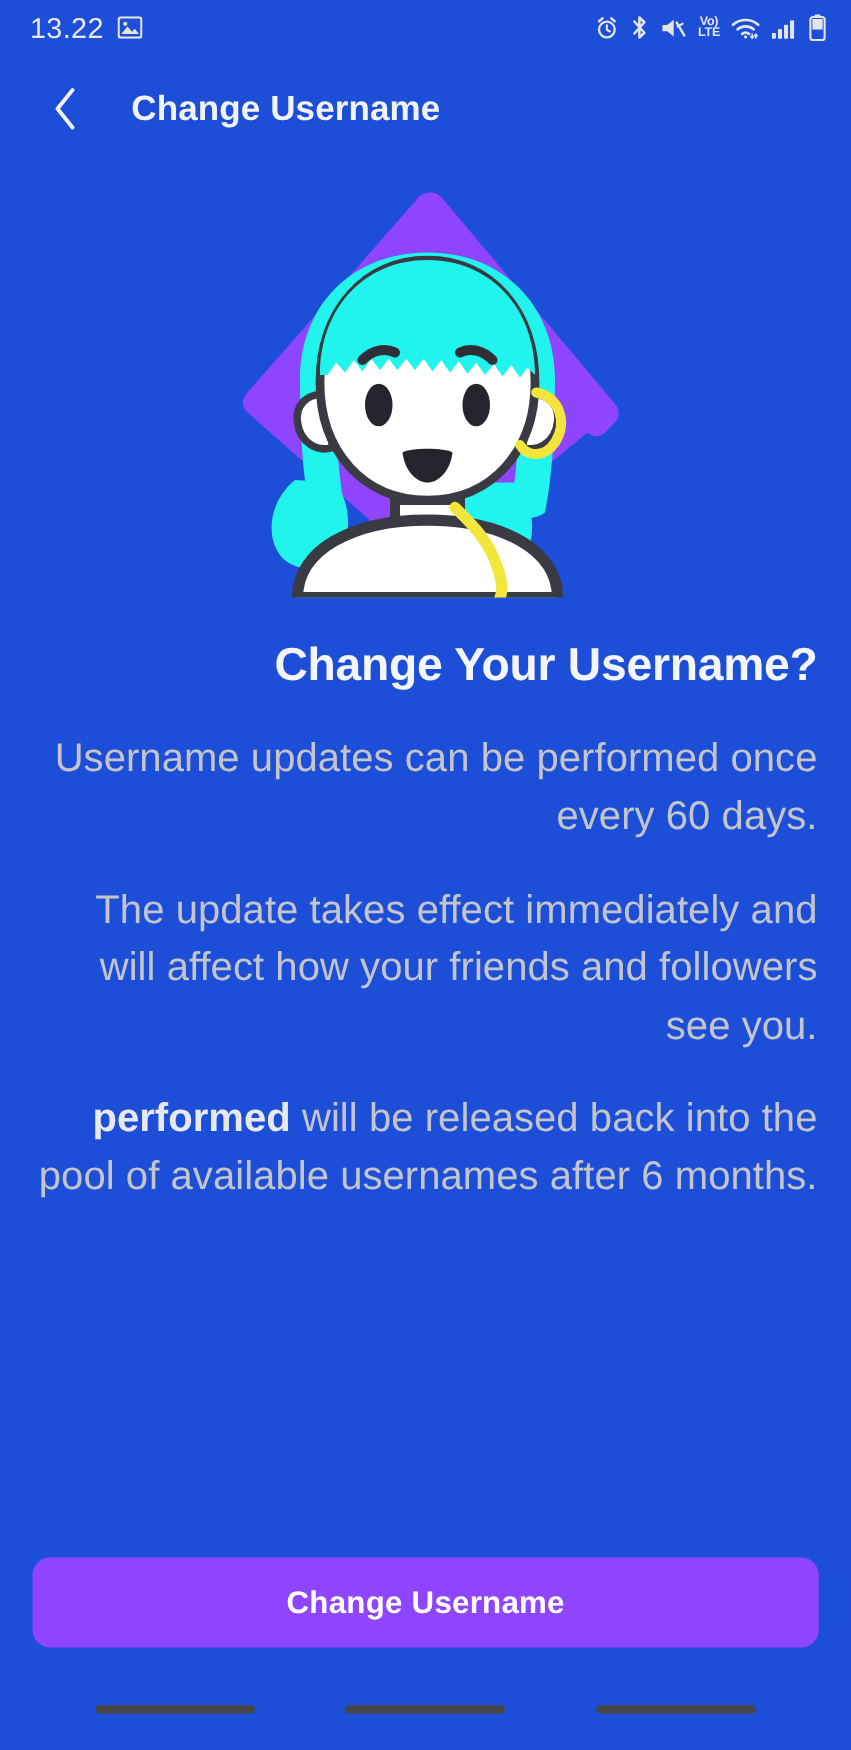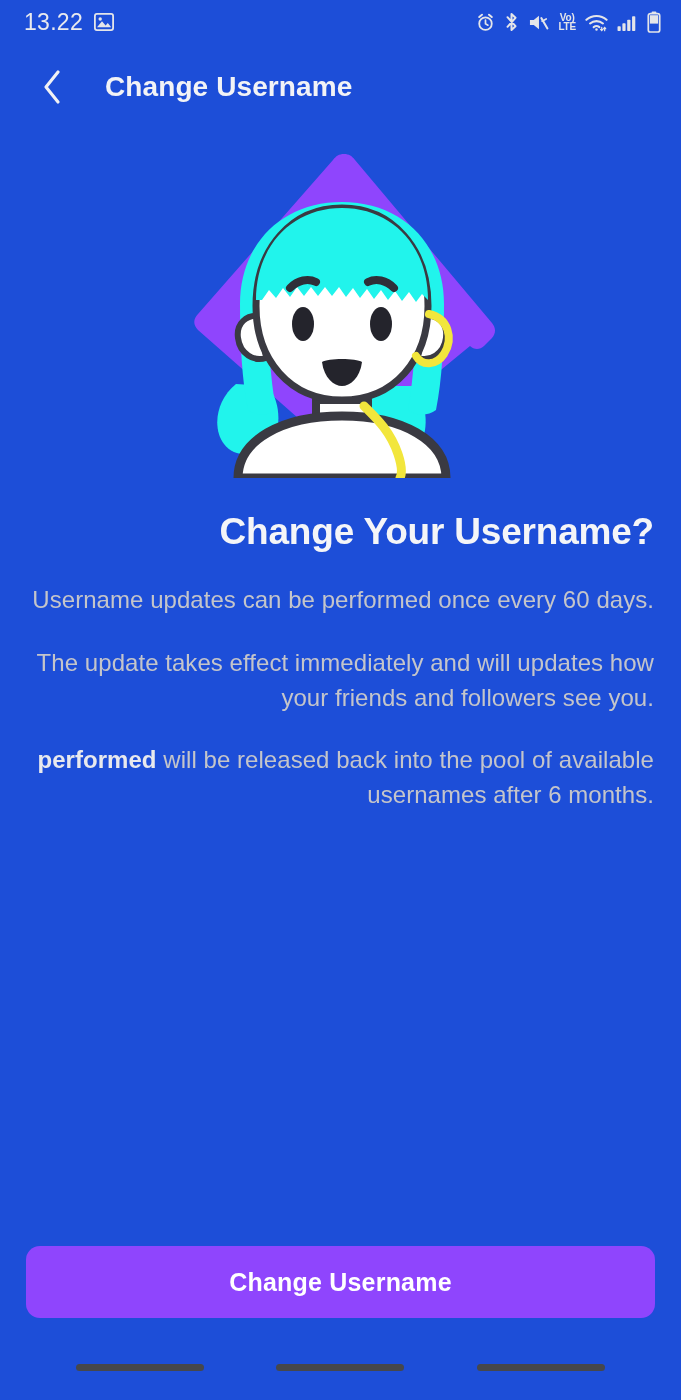--- a/index.html
+++ b/index.html
@@ -65,21 +65,21 @@
     padding:0 27px;
     flex:1 1 auto;
     text-align:right;
   }
   .headline {
     font-size:37px; font-weight:700; color:#f4f5f8;
     letter-spacing:-0.2px;
     margin-top:22px;
   }
   .para {
-    font-size:24px; line-height:1.45;
+    font-size:32px; line-height:1.45;
     color:#c4c5ca;
     margin-top:28px;
     letter-spacing:0.05px;
   }
   .para.first { margin-top:30px; }
   .uname { font-weight:700; color:#e8e9ed; }
 
   
   .footer {
     flex:0 0 auto;
@@ -261,21 +261,21 @@
       <path d="M253 166 C272 170 278 190 268 206 C260 218 246 218 240 208" stroke="#f2e63c" stroke-width="8" fill="none" stroke-linecap="round"></path>
       <path d="M188 258 C198 268 214 282 222 306 C226 318 226 326 224 330" stroke="#f2e63c" stroke-width="9" fill="none" stroke-linecap="round"></path>
     </svg>
   </div>
 
   <div class="content">
     <h1 class="headline">Change Your Username?</h1>
 
     <p class="para first">Username updates can be performed once every 60 days.</p>
 
-    <p class="para">The update takes effect immediately and will updates how your friends and followers see you.</p>
+    <p class="para">The update takes effect immediately and will affect how your friends and followers see you.</p>
 
     <p class="para"><span class="uname">performed</span><span> will be released back into the pool of available usernames after 6 months.</span></p>
   </div>
 
   <div class="footer">
     <button class="cta">Change Username</button>
   </div>
 
   <div class="navbar">
     <div class="nav-pill"></div>

